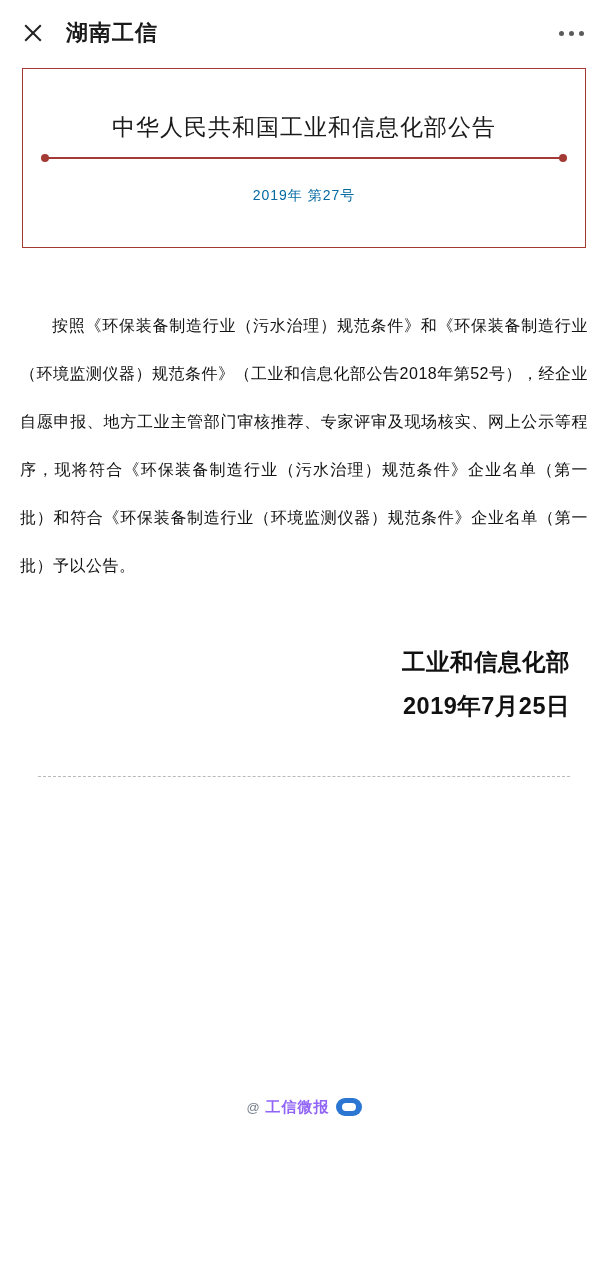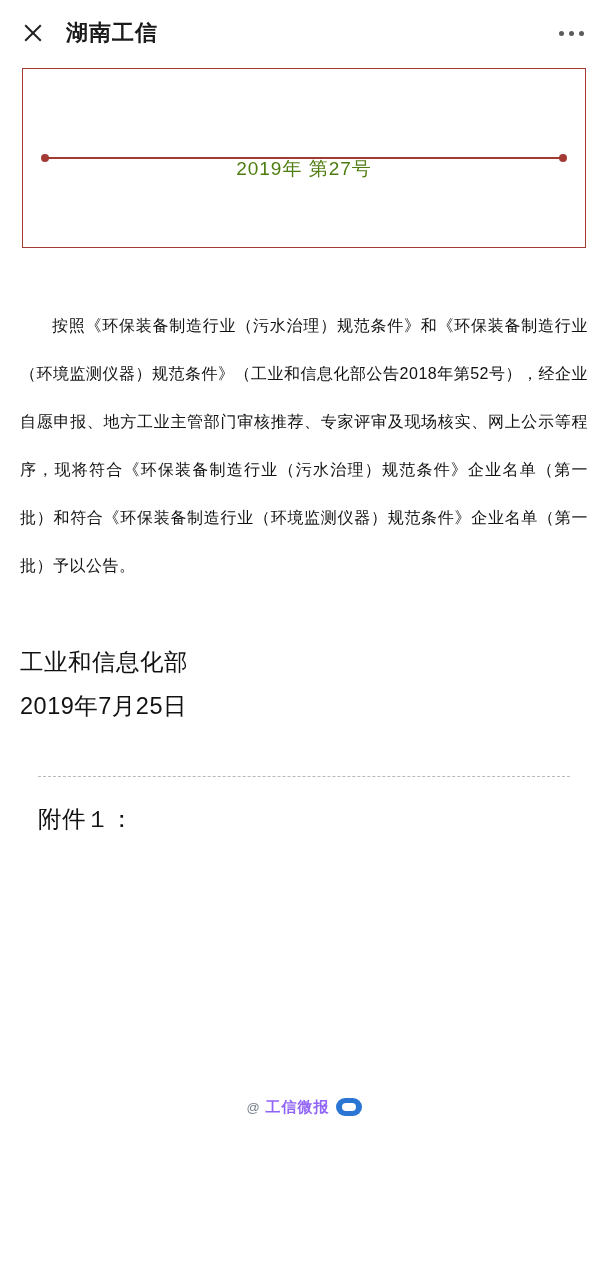--- a/index.html
+++ b/index.html
@@ -92,22 +92,22 @@
     content: "";
     position: absolute;
     top: -3px;
     width: 8px; height: 8px;
     border-radius: 50%;
     background: #a33a33;
   }
   .headline-rule::before { left: -4px; }
   .headline-rule::after  { right: -4px; }
   .headline-sub {
-    font-size: 19px;
-    color: #4d7c0f;
+    font-size: 14px;
+    color: #0369a1;
     margin-top: 22px;
     letter-spacing: 1px;
     text-align: center;
   }
 
   
   .body-wrap {
     padding: 0 20px;
     margin-top: 54px;
   }
@@ -127,22 +127,23 @@
     font-size: 23.5px;
     line-height: 48px;
     color: #111;
     text-align: justify;
     text-justify: inter-ideograph;
     text-indent: 2em;
     letter-spacing: 0.5px;
   }
   .sign-block {
     margin-top: 50px;
-    text-align: left;
+    text-align: right;
     padding-right: 18px;
+    font-weight: bold;
   }
   .sign-line {
     font-size: 23.5px;
     line-height: 44px;
     color: #111;
     letter-spacing: 0.5px;
   }
 
   .divider {
     margin: 48px 18px 0 18px;
@@ -207,35 +208,35 @@
     <div class="topbar-title">湖南工信</div>
     <div class="topbar-spacer"></div>
     <div class="dots-icon">
       <i></i>
       <i></i>
       <i></i>
     </div>
   </div>
 
   <div class="headline-box">
+    <div class="headline-title">中华人民共和国工业和信息化部公告</div>
     <div class="headline-rule"></div>
     <div class="headline-sub">2019年  第27号</div>
   </div>
 
   <div class="body-wrap">
     <div class="para">按照《环保装备制造行业（污水治理）规范条件》和《环保装备制造行业（环境监测仪器）规范条件》（工业和信息化部公告2018年第52号），经企业自愿申报、地方工业主管部门审核推荐、专家评审及现场核实、网上公示等程序，现将符合《环保装备制造行业（污水治理）规范条件》企业名单（第一批）和符合《环保装备制造行业（环境监测仪器）规范条件》企业名单（第一批）予以公告。</div>
 
 
     <div class="sign-block">
       <div class="sign-line">工业和信息化部</div>
       <div class="sign-line">2019年7月25日</div>
     </div>
 
     <div class="divider"></div>
-    <div class="after-divider">附件１：</div>
   </div>
 
   <div class="footer">
     <div class="watermark">
       <span class="wm-at">@</span>
       <span class="wm-text">工信微报</span>
       <span class="wm-badge"></span>
     </div>
   </div>
 

